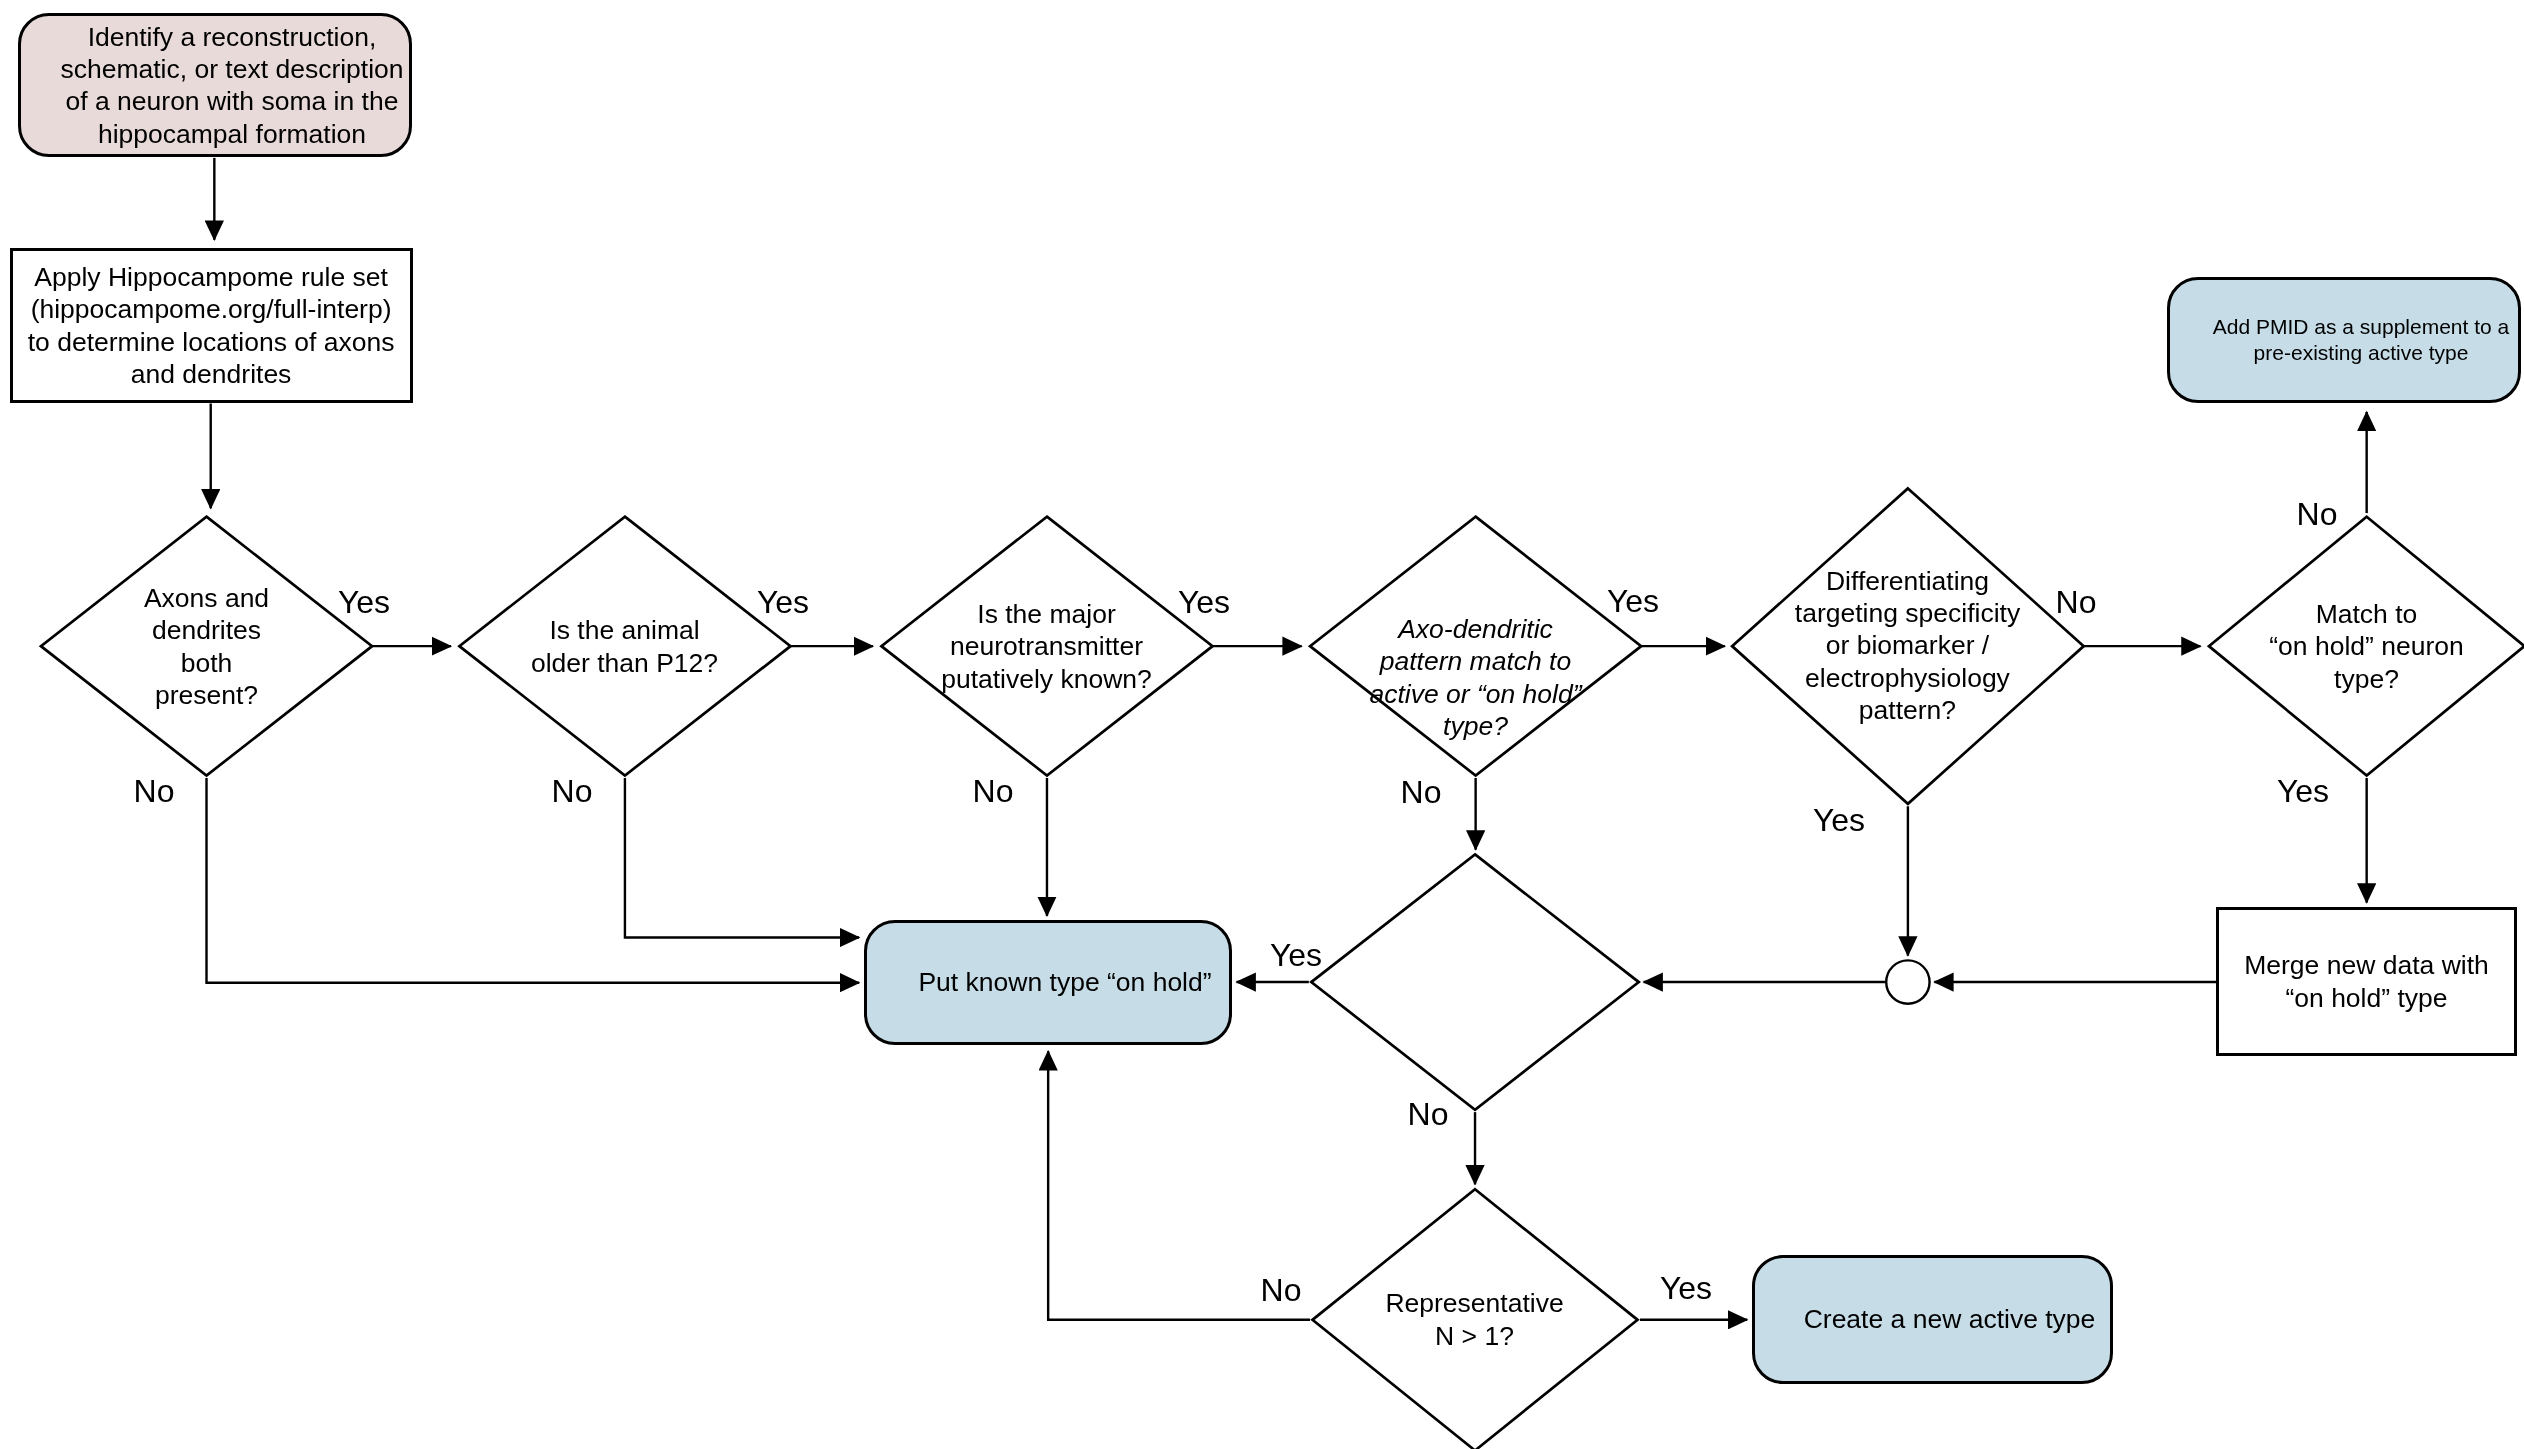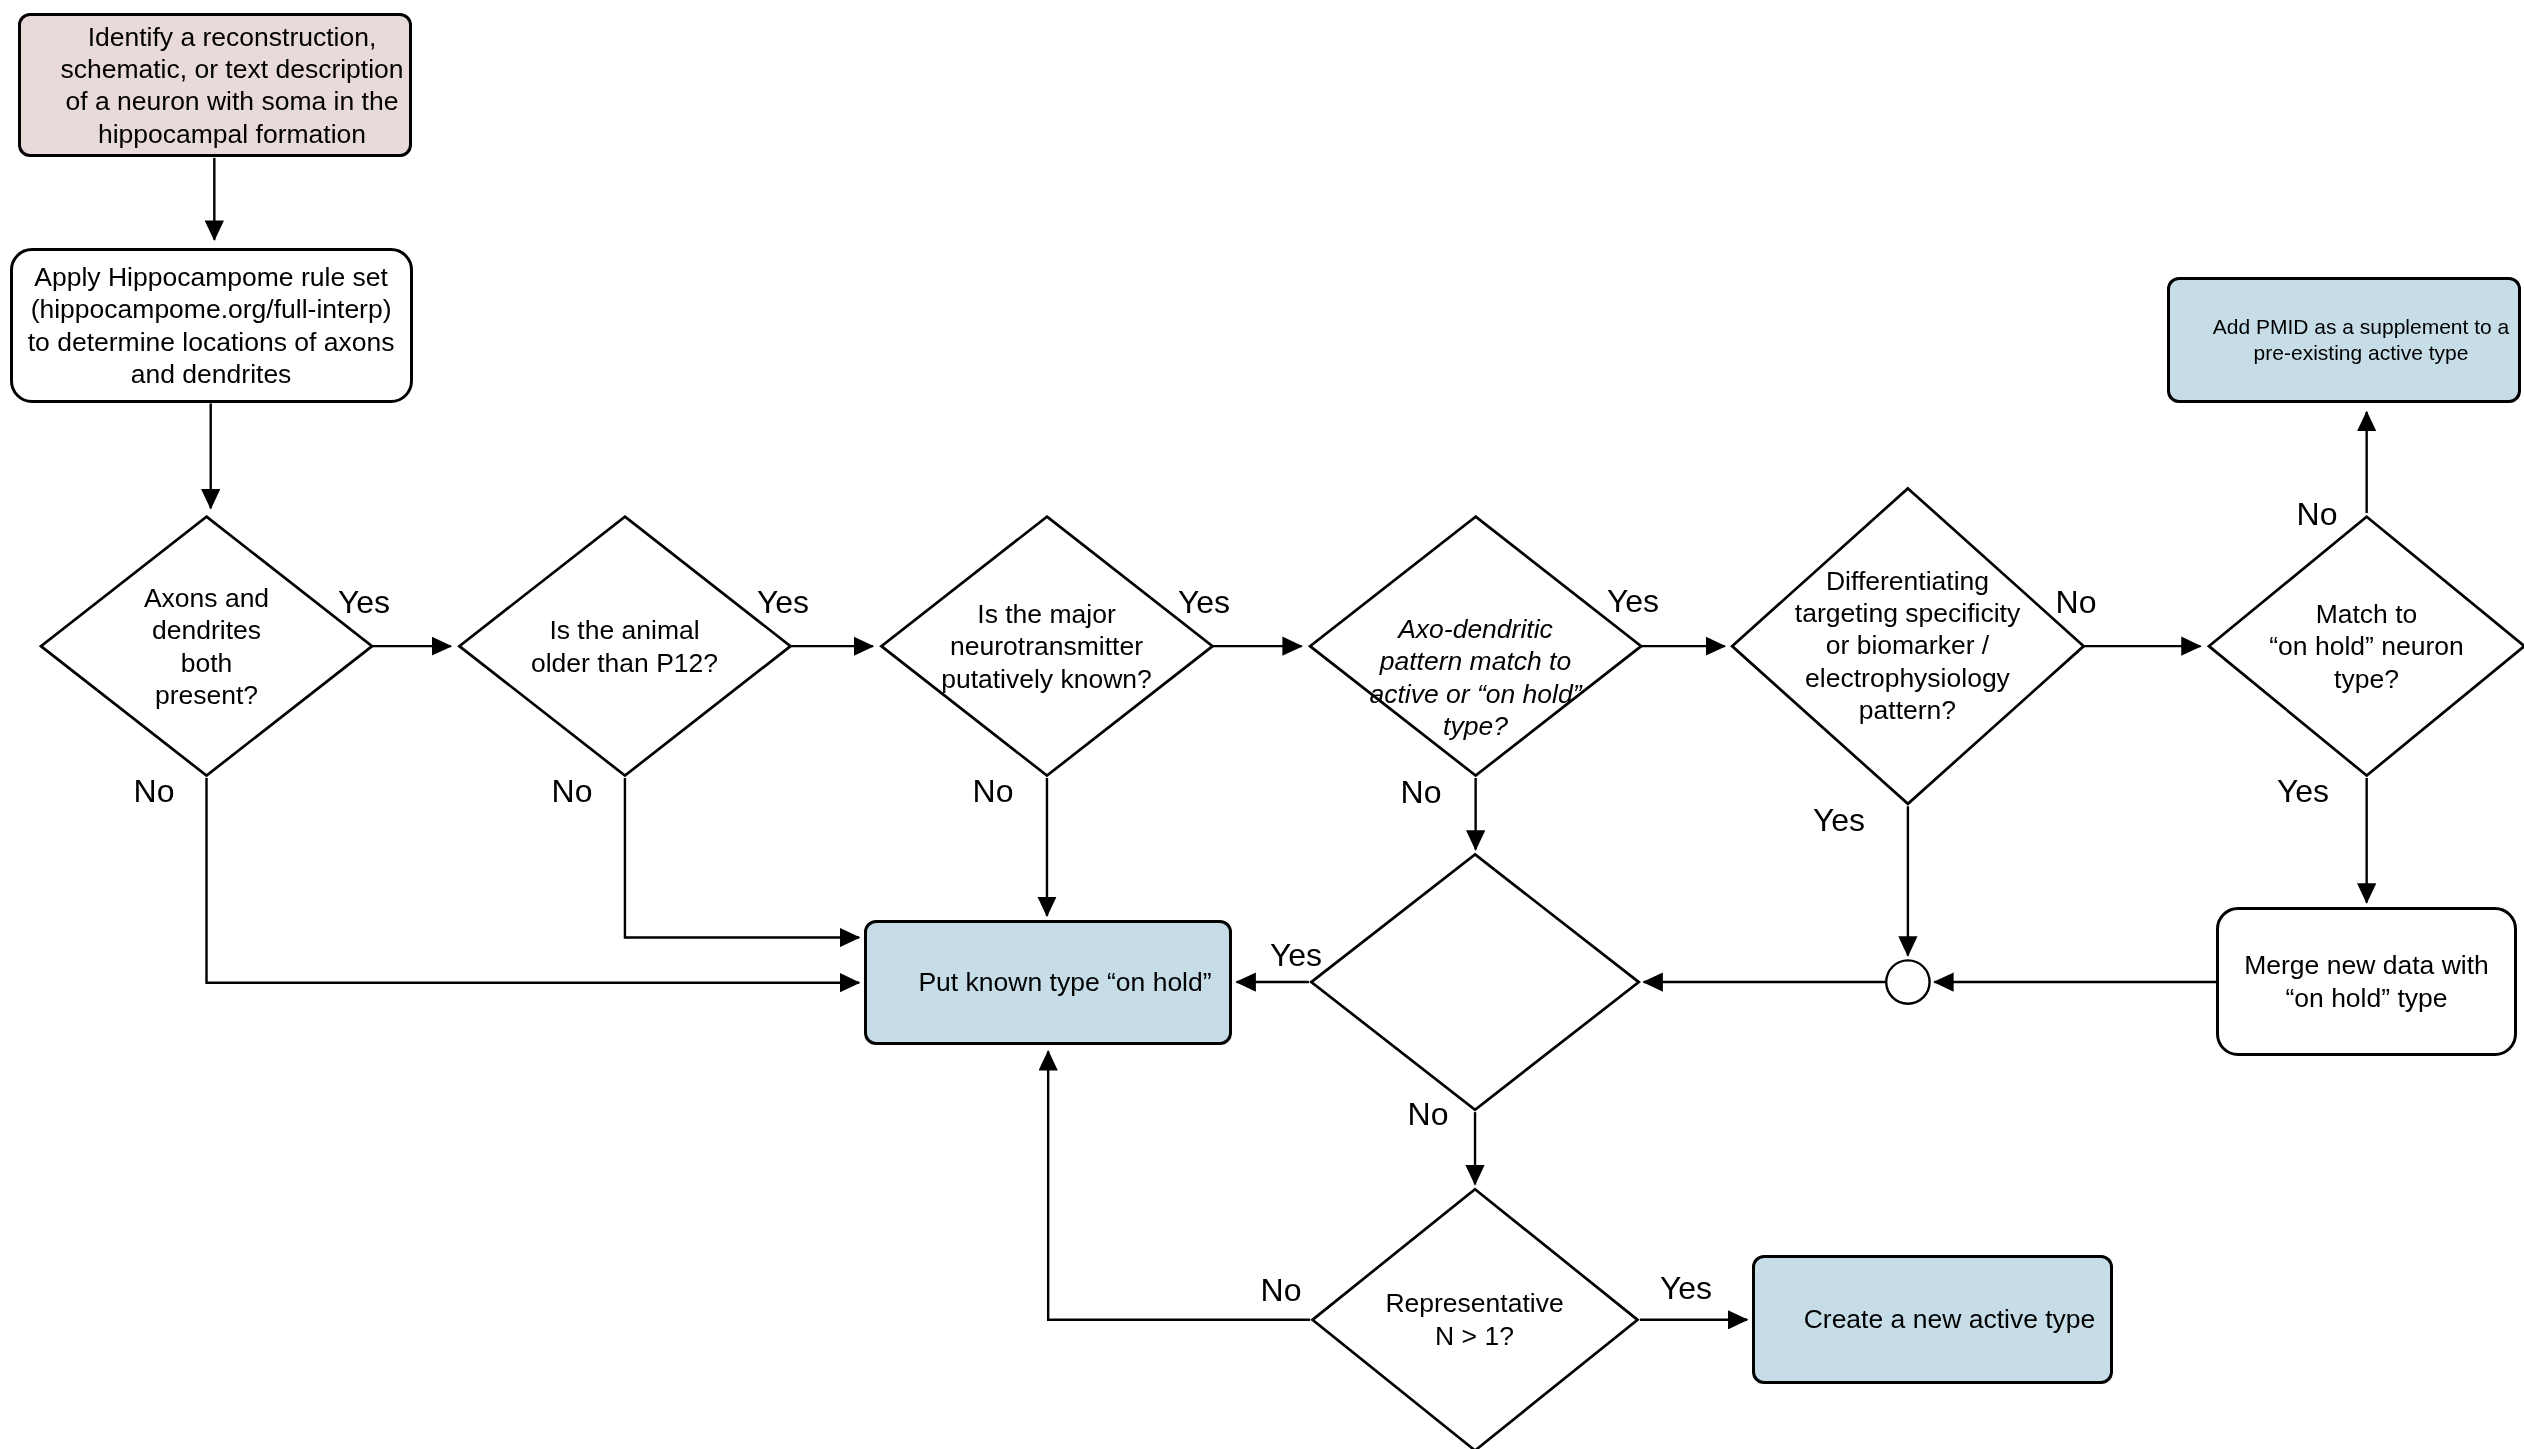--- a/index.html
+++ b/index.html
@@ -14,24 +14,24 @@
   #edges{position:absolute;left:0;top:0;width:2525px;height:1450px;}
   .node{
     position:absolute;
     display:flex;align-items:center;justify-content:center;
     text-align:center;
     font-size:26.5px;line-height:1.22;
     white-space:pre-line;
     box-sizing:border-box;
     border:3px solid #000;
   }
-  .rounded{border-radius:12px;padding-left:34px;}
+  .rounded{border-radius:31px;padding-left:34px;}
   .fill-pink{background:#E9DADA;}
   .fill-blue{background:#C6DDE7;}
-  .fill-white{background:#ffffff;border-radius:22px;}
+  .fill-white{background:#ffffff;}
   .dtext{
     position:absolute;
     display:flex;align-items:center;justify-content:center;
     text-align:center;
     font-size:26.5px;line-height:1.22;
     white-space:pre-line;
   }
   .elabel{
     position:absolute;
     transform:translate(-50%,-50%);

